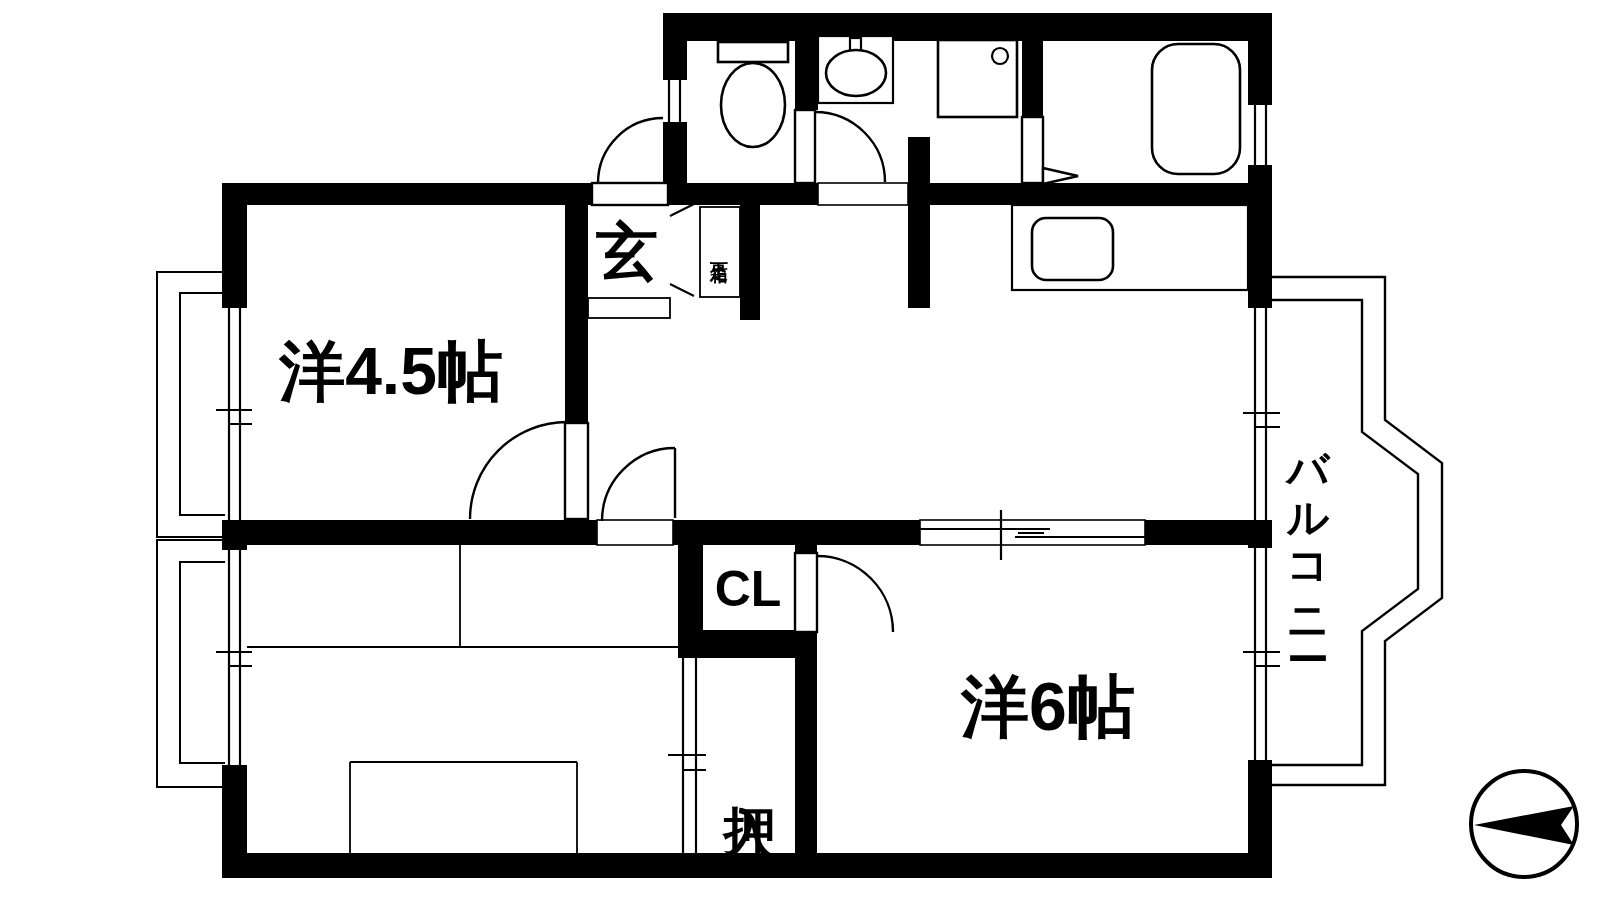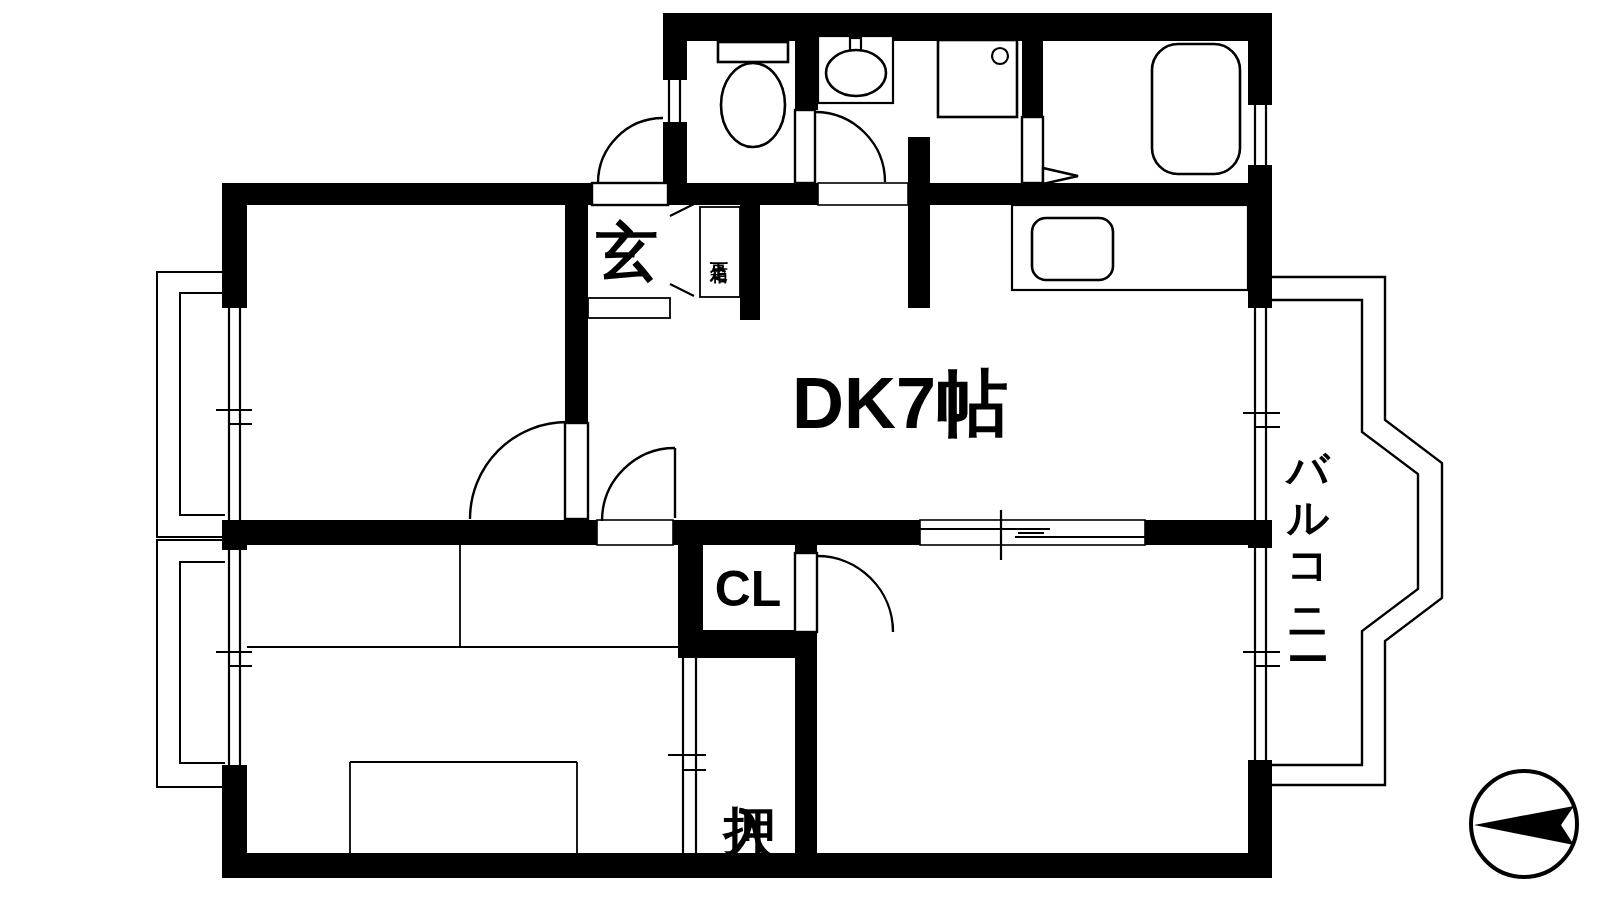--- a/index.html
+++ b/index.html
@@ -143,19 +143,20 @@
       <path d="M350,762 V853"></path>
       <path d="M577,762 V853"></path>
     </g>
 
     <g>
       <circle cx="1524" cy="824" r="53" fill="#fff" stroke="#000" stroke-width="4"></circle>
       <path d="M1474,825 L1574,806 L1561,825 L1574,845 Z" fill="#000" stroke="none"></path>
     </g>
   </svg>
 
-  <div class="lbl fs72" style="left:900px;top:404px;">DK7帖</div>
+  <div class="lbl fs66" style="left:391px;top:372px;">洋4.5帖</div>
+  <div class="lbl fs68" style="left:1048px;top:707px;">洋6帖</div>
   <div class="lbl fs62" style="left:627px;top:252px;">玄</div>
   <div class="lbl vert fs18" style="left:719px;top:251px;">下足箱</div>
   <div class="lbl fs50" style="left:748px;top:589px;">CL</div>
   <div class="lbl vert fs52" style="left:750px;top:764px;">押入</div>
   <div class="lbl vert fs42" style="left:1308px;top:532px;">バルコニー</div>
 </div>
 
 </body></html>

